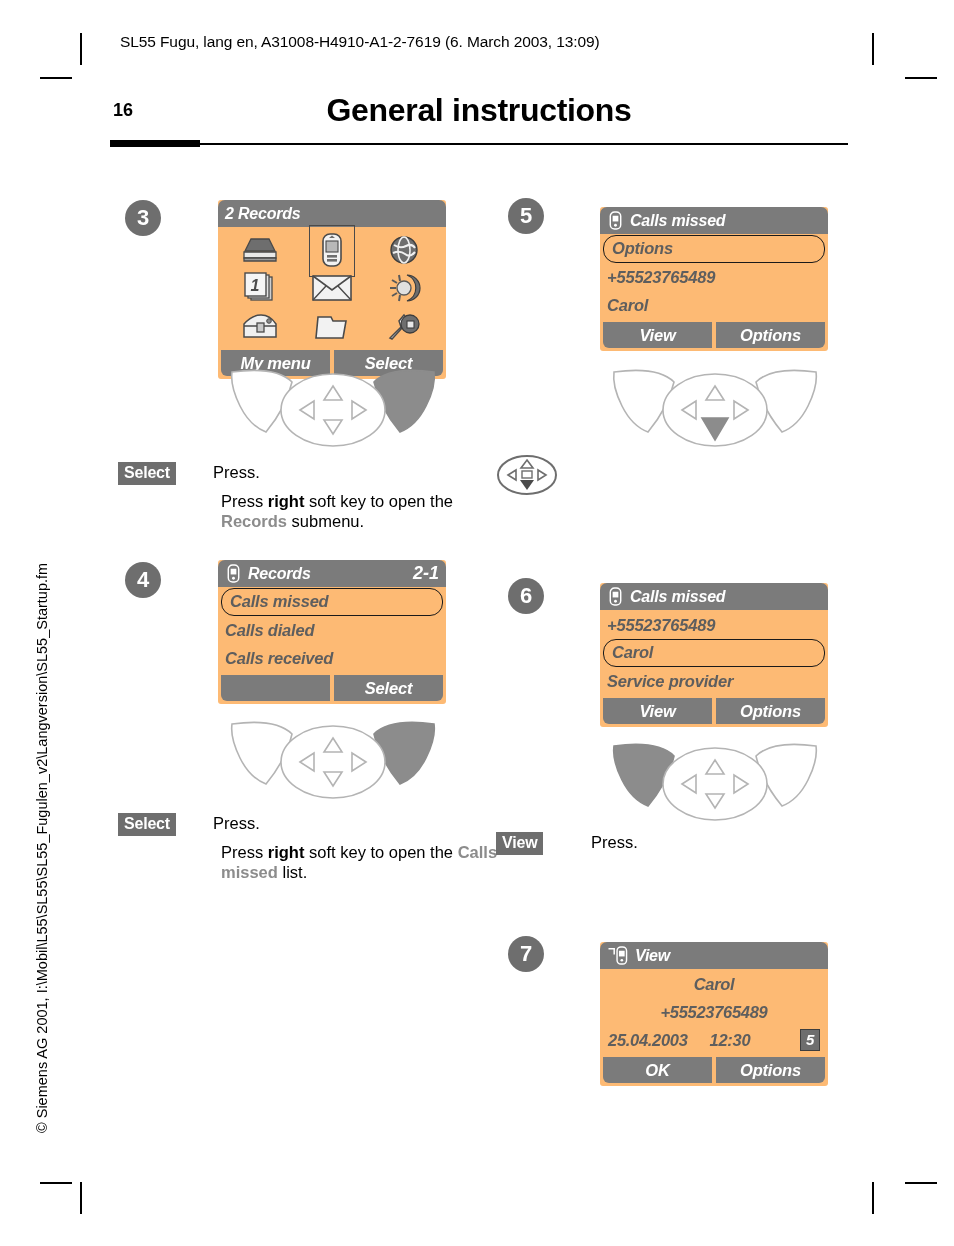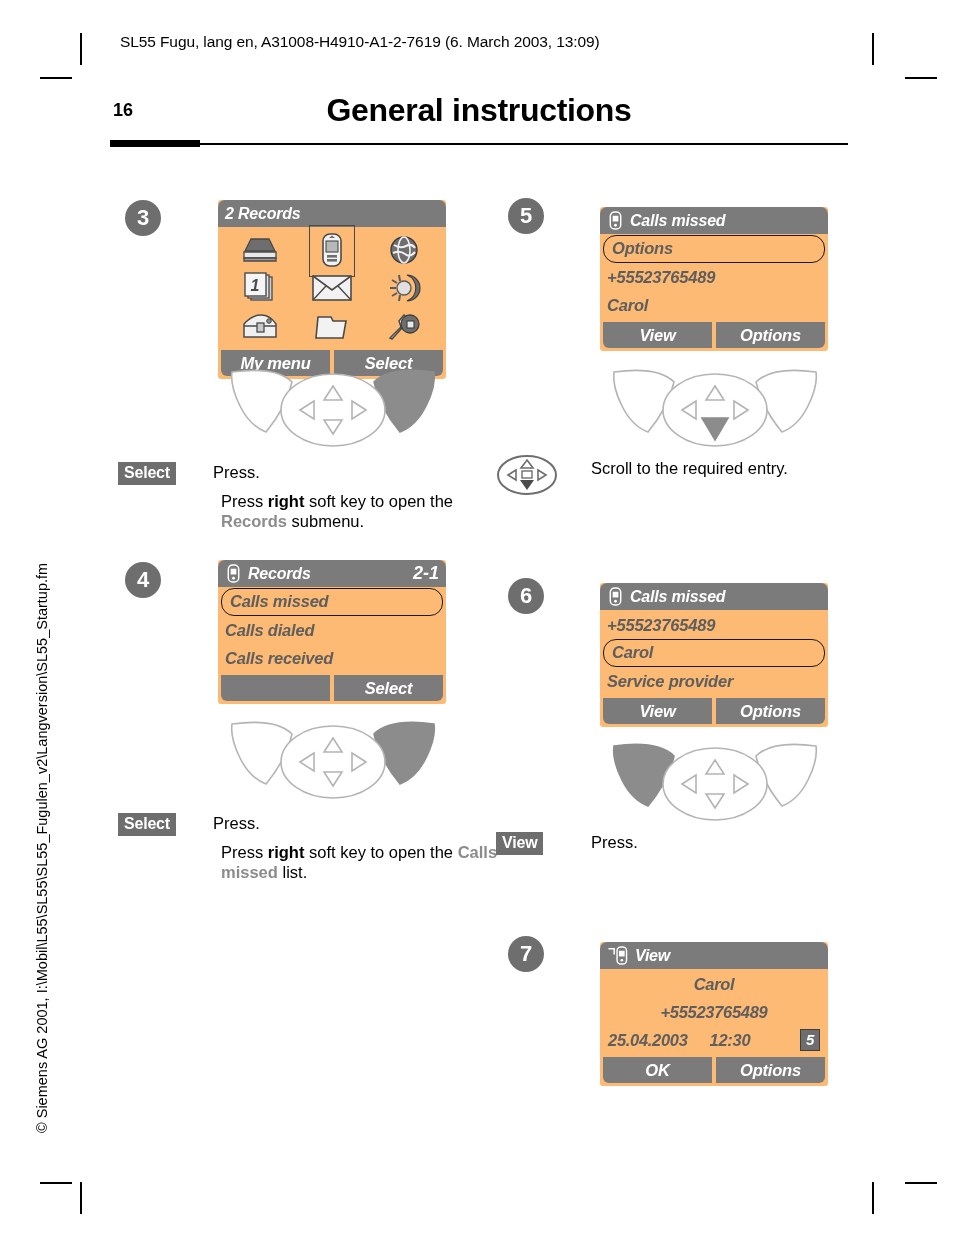--- a/index.html
+++ b/index.html
@@ -376,21 +376,20 @@
     <svg width="62" height="42" viewBox="0 0 62 42">
       <ellipse cx="31" cy="21" rx="29" ry="19" fill="#ffffff" stroke="#6e6e6e" stroke-width="2"></ellipse>
       <path d="M31 6 L37 14 L25 14 Z" fill="none" stroke="#6e6e6e" stroke-width="1.6"></path>
       <path d="M31 36 L38 26 L24 26 Z" fill="#4a4a4a"></path>
       <path d="M12 21 L20 16 L20 26 Z" fill="none" stroke="#6e6e6e" stroke-width="1.6"></path>
       <path d="M50 21 L42 16 L42 26 Z" fill="none" stroke="#6e6e6e" stroke-width="1.6"></path>
       <rect x="26" y="17" width="10" height="7" fill="none" stroke="#6e6e6e" stroke-width="1.4"></rect>
     </svg>
   </span>
   <div class="txt">
-    <p class="line1">Scroll to the required entry.</p>
   </div>
 </div>
 
 <div class="step-badge" style="left:508px; top:578px;">6</div>
 
 <div class="phone-screen" style="left:600px; top:583px;">
   <div class="ps-titlebar">
     <svg class="ps-hdr-icon" viewBox="0 0 14 20">
       <rect x="1.5" y="1" width="11" height="18" rx="4.5" fill="none" stroke="#ffffff" stroke-width="1.5"></rect>
       <rect x="4" y="5" width="6" height="6" fill="#ffffff"></rect>

